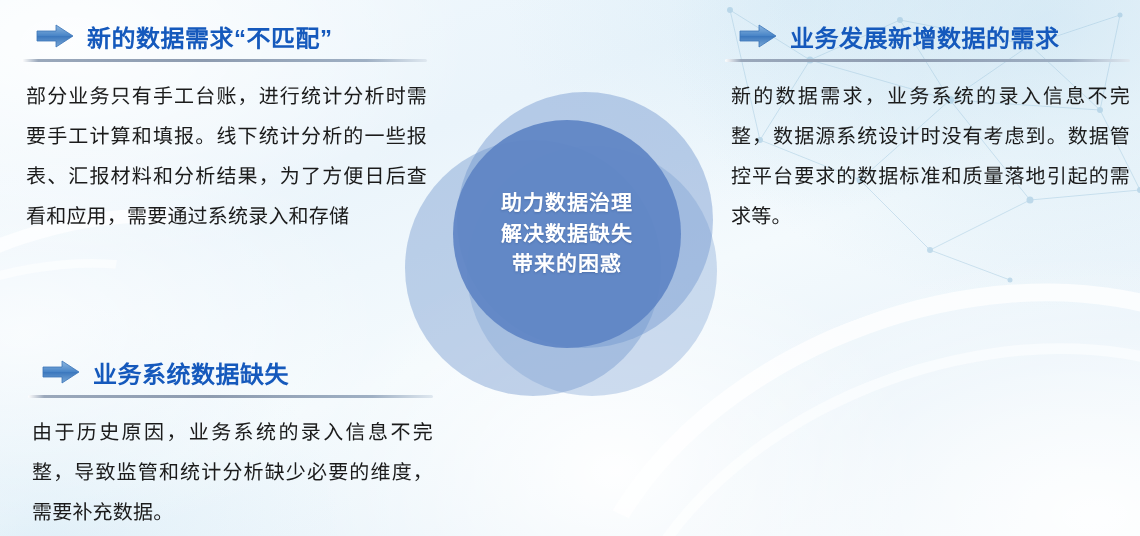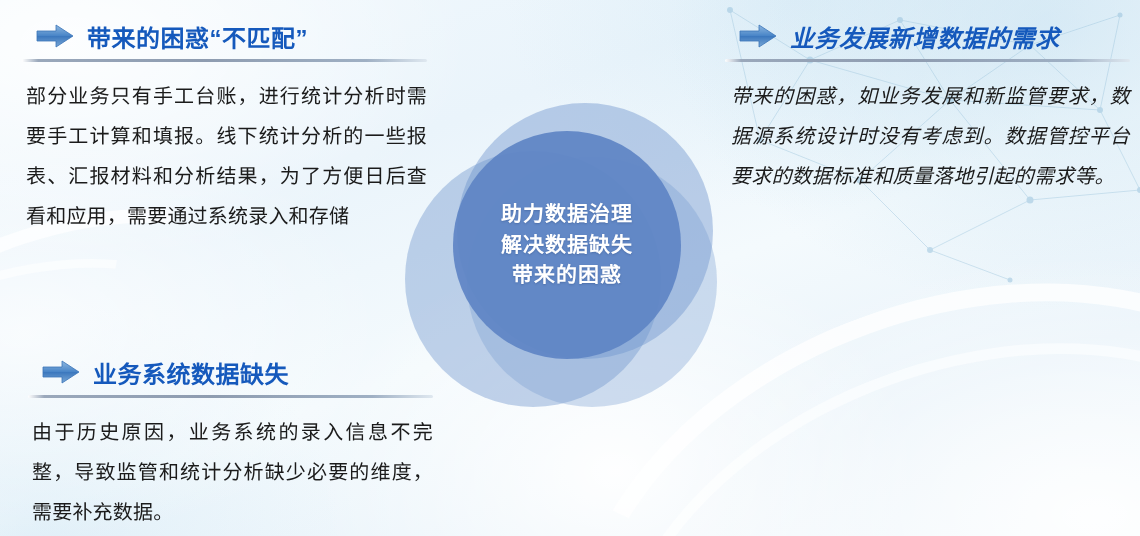--- a/index.html
+++ b/index.html
@@ -73,21 +73,21 @@
     right: -20px;
     width: 460px;
     height: 300px;
     opacity: 0.5;
   }
 
   
   .circle-cluster {
     position: absolute;
     left: 405px;
-    top: 103px;
+    top: 92px;
     width: 320px;
     height: 310px;
   }
   .circ {
     position: absolute;
     border-radius: 50%;
   }
   .circ-a { 
     left: 52px; top: 0px; width: 256px; height: 256px;
     background: rgba(104,144,202,0.42);
@@ -123,21 +123,21 @@
     text-shadow: 0 1px 2px rgba(40,70,120,0.35);
     white-space: nowrap;
   }
 
   
   .block {
     position: absolute;
     width: 405px;
   }
   .block-tl { left: 22px;  top: 16px; }
-  .block-tr { left: 725px; top: 16px; font-style: italic; }
+  .block-tr { left: 725px; top: 16px; }
   .block-bl { left: 28px;  top: 352px; }
   .block-br { left: 725px; top: 352px; }
 
   .block-head {
     display: flex;
     align-items: center;
     gap: 13px;
     height: 40px;
     padding-left: 14px;
   }
@@ -242,21 +242,21 @@
         <defs>
           <linearGradient id="agTL" x1="0" y1="0" x2="0" y2="1">
             <stop offset="0%" stop-color="#8fb8e0"></stop>
             <stop offset="48%" stop-color="#4a86c8"></stop>
             <stop offset="52%" stop-color="#3c78be"></stop>
             <stop offset="100%" stop-color="#7aa8d6"></stop>
           </linearGradient>
         </defs>
         <path d="M1 8 H20 V2 L37 13 L20 24 V18 H1 Z" fill="url(#agTL)" stroke="#3a74b8" stroke-width="0.8" stroke-linejoin="round"></path>
       </svg>
-      <div class="block-title">带来的困惑“不匹配”</div>
+      <div class="block-title">新的数据需求“不匹配”</div>
     </div>
     <div class="divider"></div>
     <div class="block-body">部分业务只有手工台账，进行统计分析时需要手工计算和填报。线下统计分析的一些报表、汇报材料和分析结果，为了方便日后查看和应用，需要通过系统录入和存储</div>
   </div>
 
   <div class="block block-tr">
     <div class="block-head">
       <svg class="arrow-icon" viewBox="0 0 38 26">
         <defs>
           <linearGradient id="agTR" x1="0" y1="0" x2="0" y2="1">
@@ -264,21 +264,21 @@
             <stop offset="48%" stop-color="#4a86c8"></stop>
             <stop offset="52%" stop-color="#3c78be"></stop>
             <stop offset="100%" stop-color="#7aa8d6"></stop>
           </linearGradient>
         </defs>
         <path d="M1 8 H20 V2 L37 13 L20 24 V18 H1 Z" fill="url(#agTR)" stroke="#3a74b8" stroke-width="0.8" stroke-linejoin="round"></path>
       </svg>
       <div class="block-title">业务发展新增数据的需求</div>
     </div>
     <div class="divider"></div>
-    <div class="block-body">带来的困惑，如业务发展和新监管要求，数据源系统设计时没有考虑到。数据管控平台要求的数据标准和质量落地引起的需求等。</div>
+    <div class="block-body">新的数据需求，业务系统的录入信息不完整，数据源系统设计时没有考虑到。数据管控平台要求的数据标准和质量落地引起的需求等。</div>
   </div>
 
   <div class="block block-bl">
     <div class="block-head">
       <svg class="arrow-icon" viewBox="0 0 38 26">
         <defs>
           <linearGradient id="agBL" x1="0" y1="0" x2="0" y2="1">
             <stop offset="0%" stop-color="#8fb8e0"></stop>
             <stop offset="48%" stop-color="#4a86c8"></stop>
             <stop offset="52%" stop-color="#3c78be"></stop>

